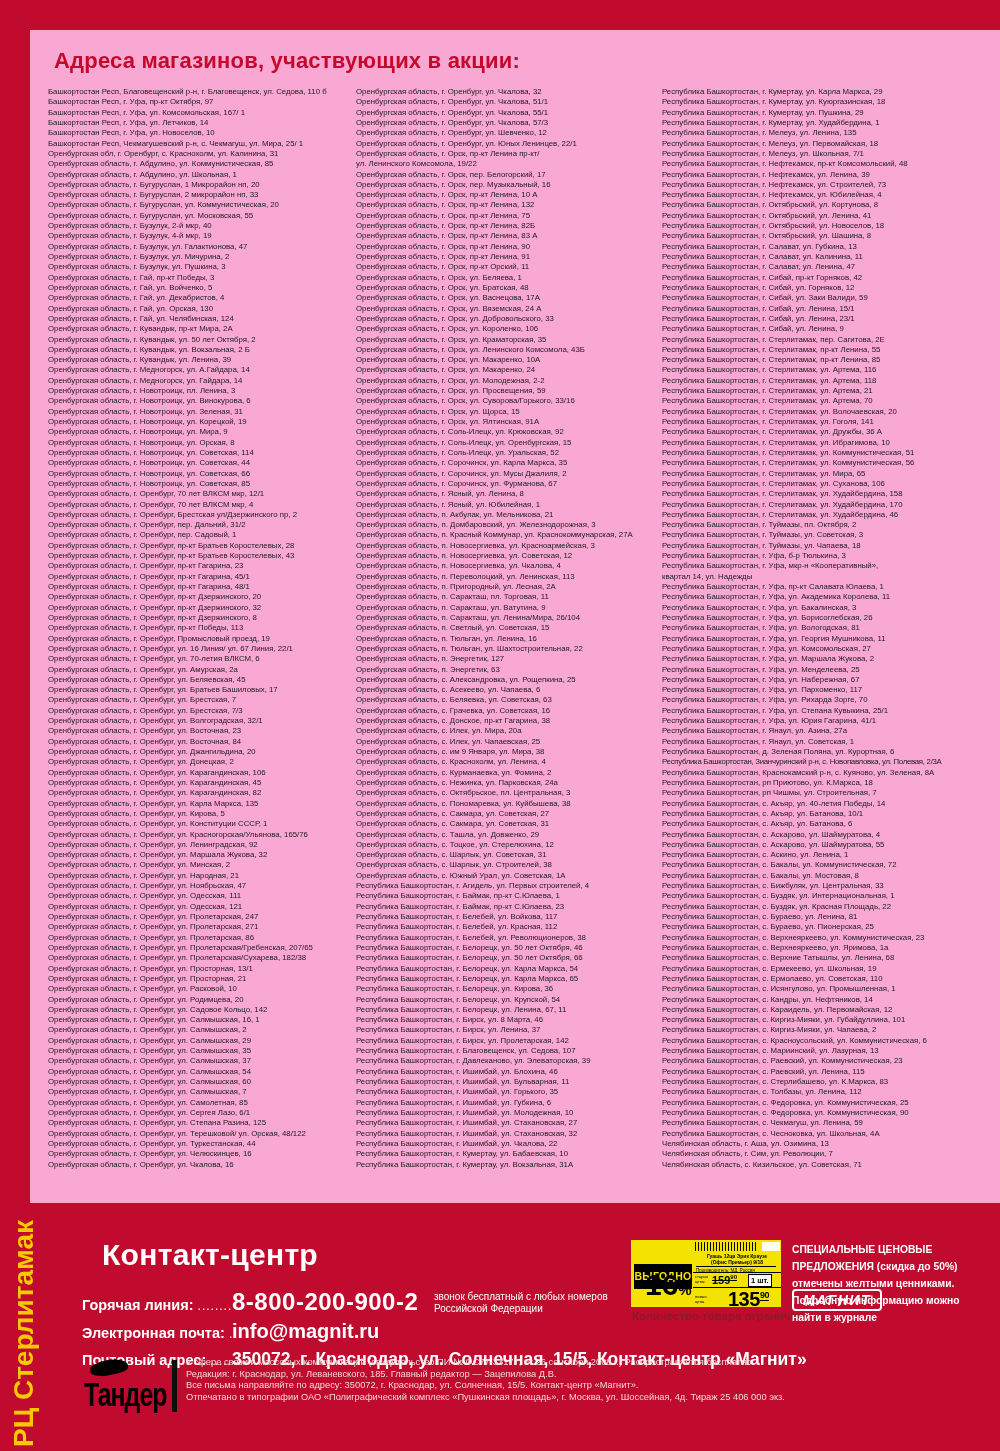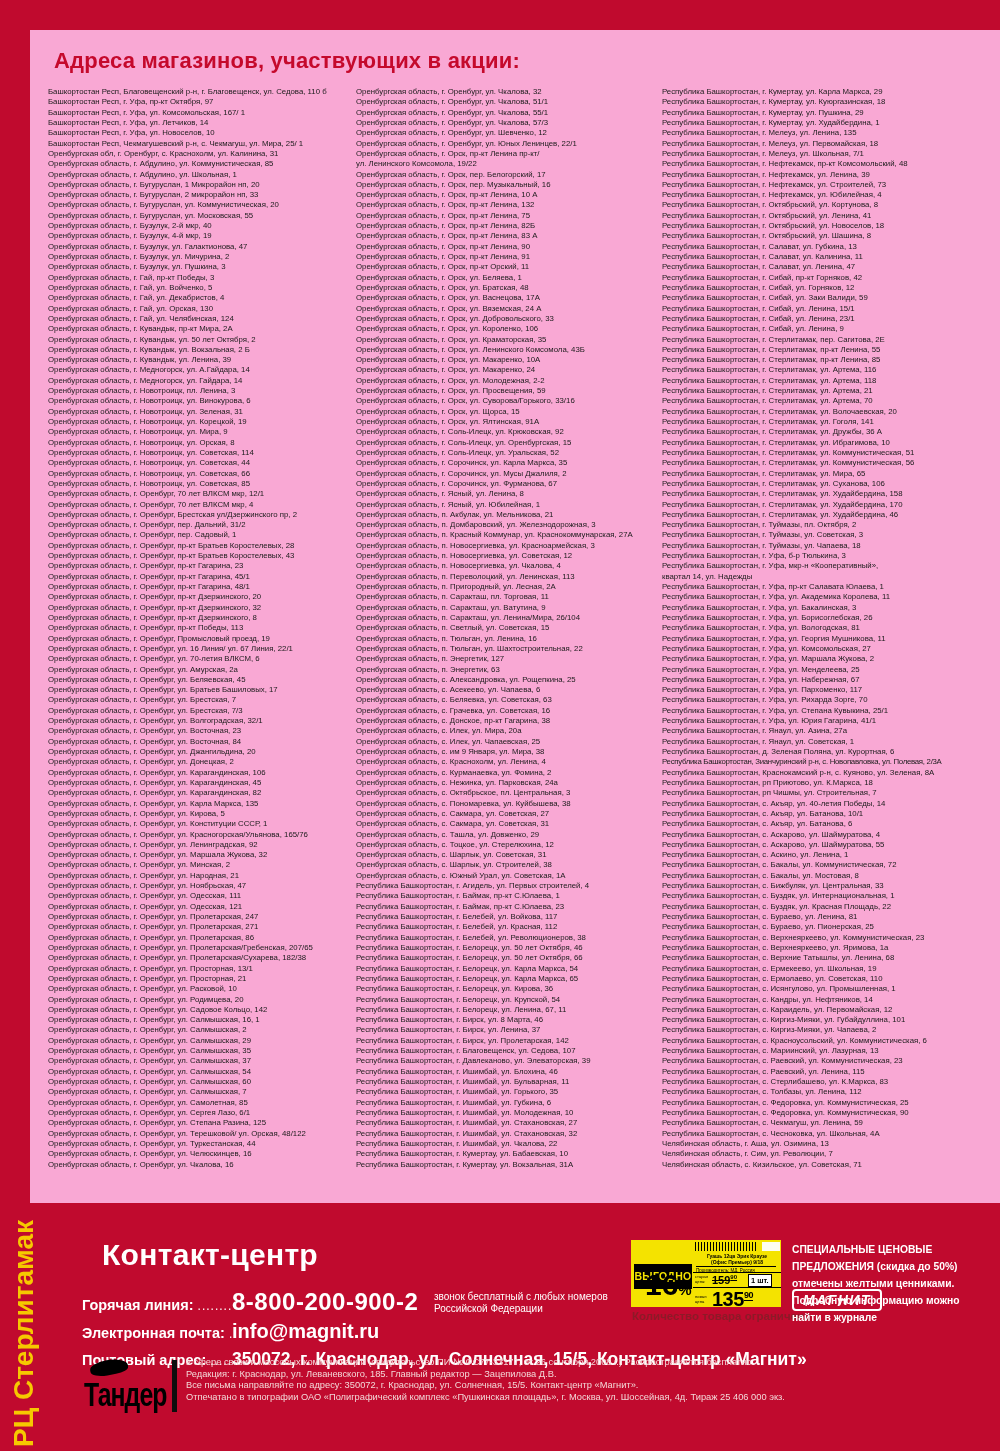--- a/index.html
+++ b/index.html
@@ -83,21 +83,21 @@
   .producer { position:absolute; left:3px; top:26px; font-size:4.5px; color:#000; border-top:0.5px solid #000; width:80px; padding-top:1px; }
   .old-row {
     position:absolute; left:0; top:32px; width:88px; height:14px;
     display:flex; align-items:center; border-top:1px solid #000; border-bottom:1px solid #000; color:#000;
   }
   .plabel { font-size:4.2px; line-height:4.6px; width:17px; padding-left:2px; }
   .oldprice { font-size:11px; font-weight:bold; text-decoration:line-through; width:36px; }
   .oldprice sup { font-size:6px; }
   .qty { background:#fff; border:1px solid #000; font-size:7.5px; font-weight:bold; padding:1px 2px; }
   .new-row { position:absolute; left:0; top:48px; width:88px; display:flex; align-items:center; color:#000; }
-  .newprice { font-size:20px; font-weight:bold; letter-spacing:-0.5px; }
+  .newprice { font-size:20px; font-weight:bold; letter-spacing:-0.5px;margin-left:16px; }
   .newprice sup { font-size:9px; border-bottom:1.5px solid #000; }
   .limited-note { position:absolute; left:632px; top:1310px; font-size:11.5px; font-weight:700; color:#8c1a28; }
 
   .offer-text {
     position:absolute; left:792px; top:1241px; width:184px; margin:0;
     font-size:10.3px; line-height:17px; font-weight:bold; color:#ffffff;
   }
   .magnit-logo {
     position:absolute; left:792px; top:1289px;
     border:2px solid #ffffff; border-radius:4px; padding:1px 9px;

